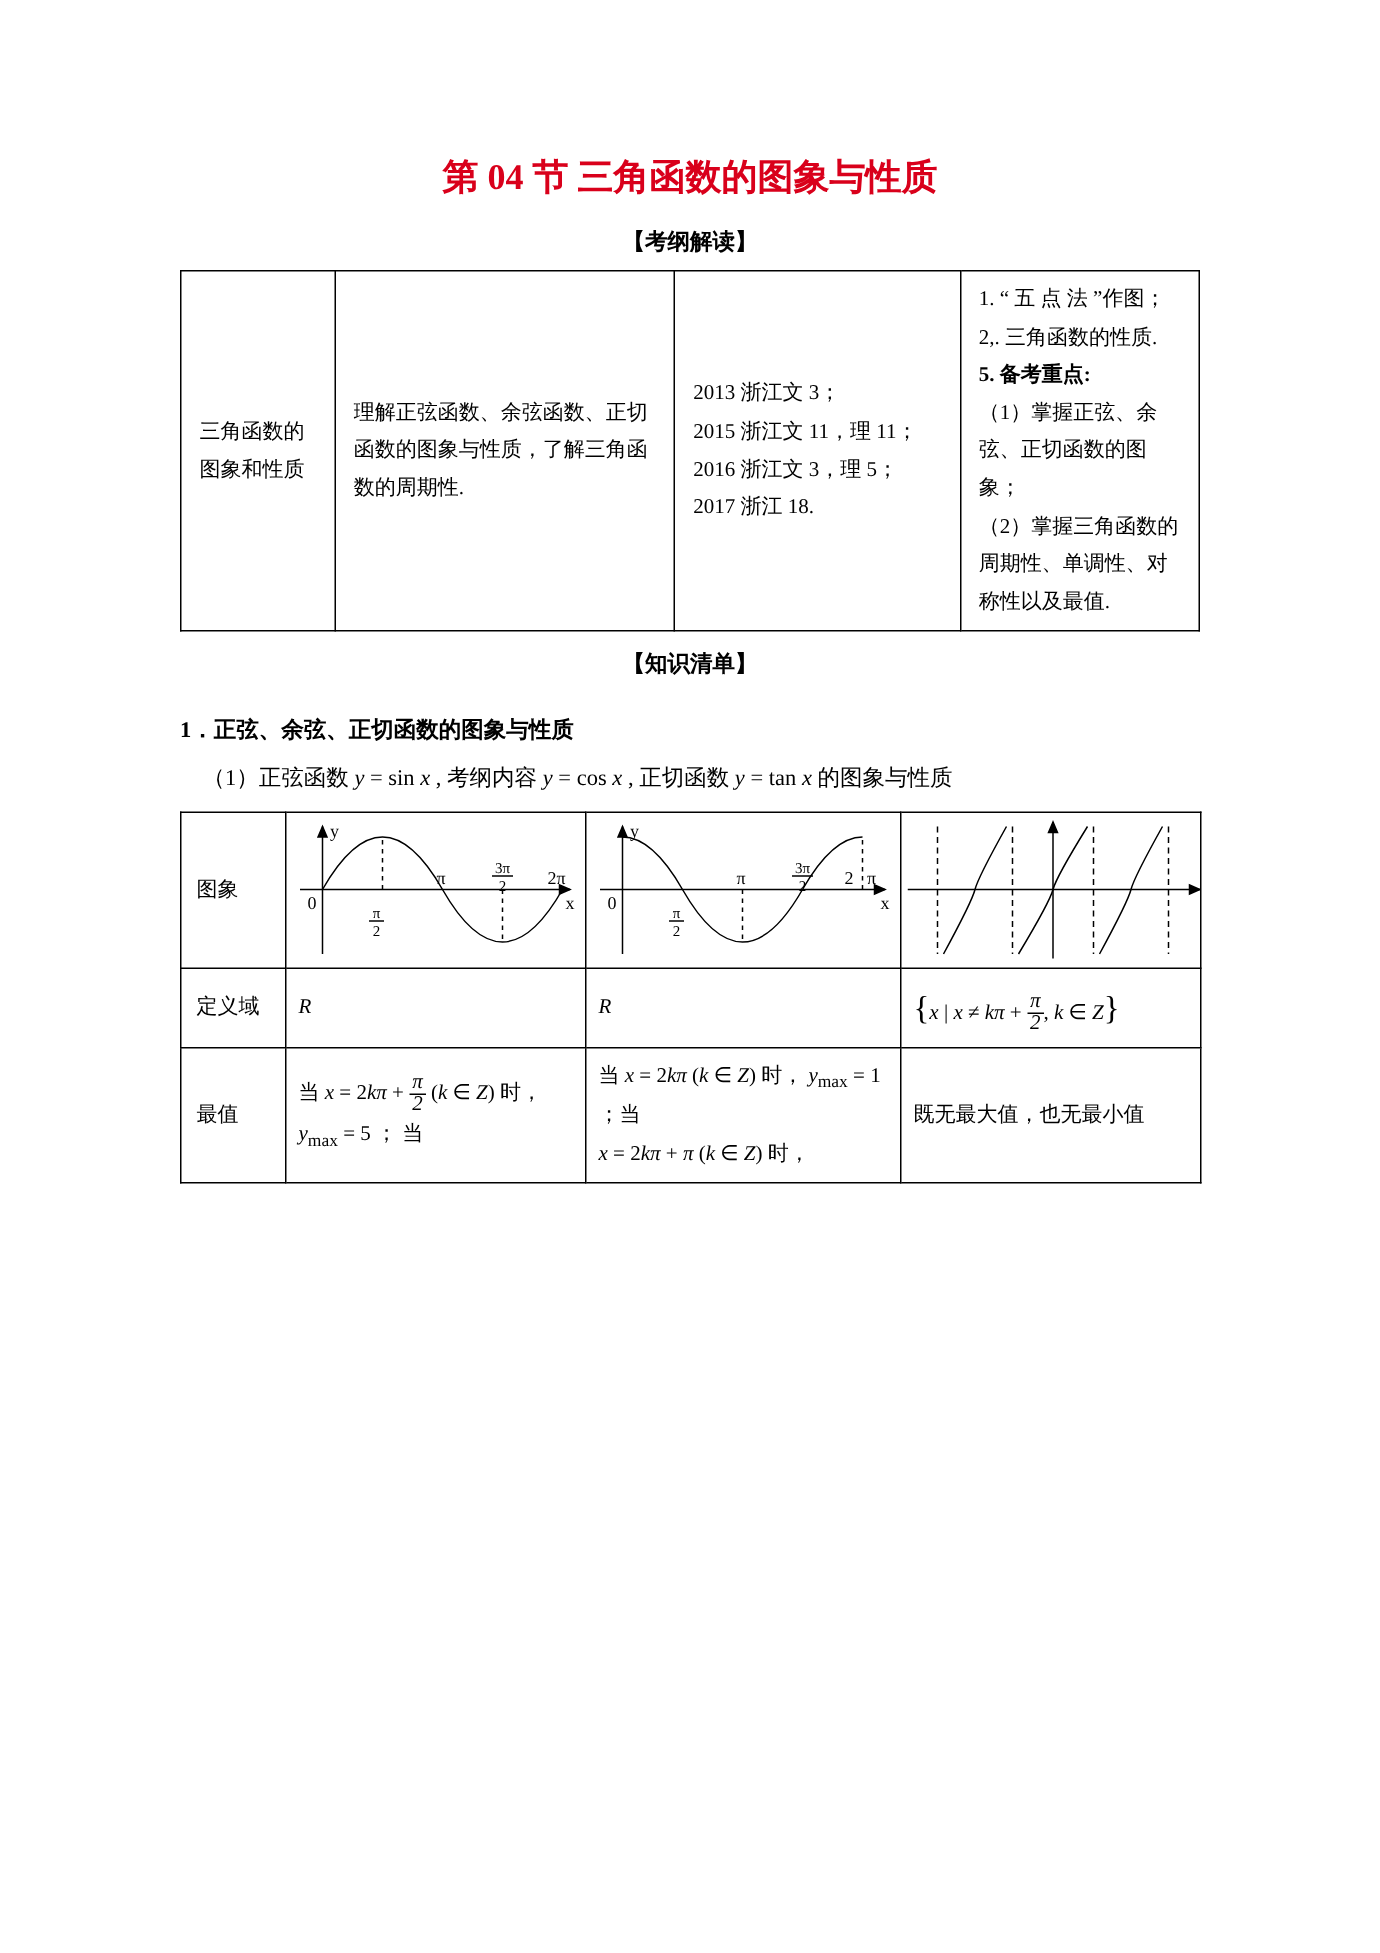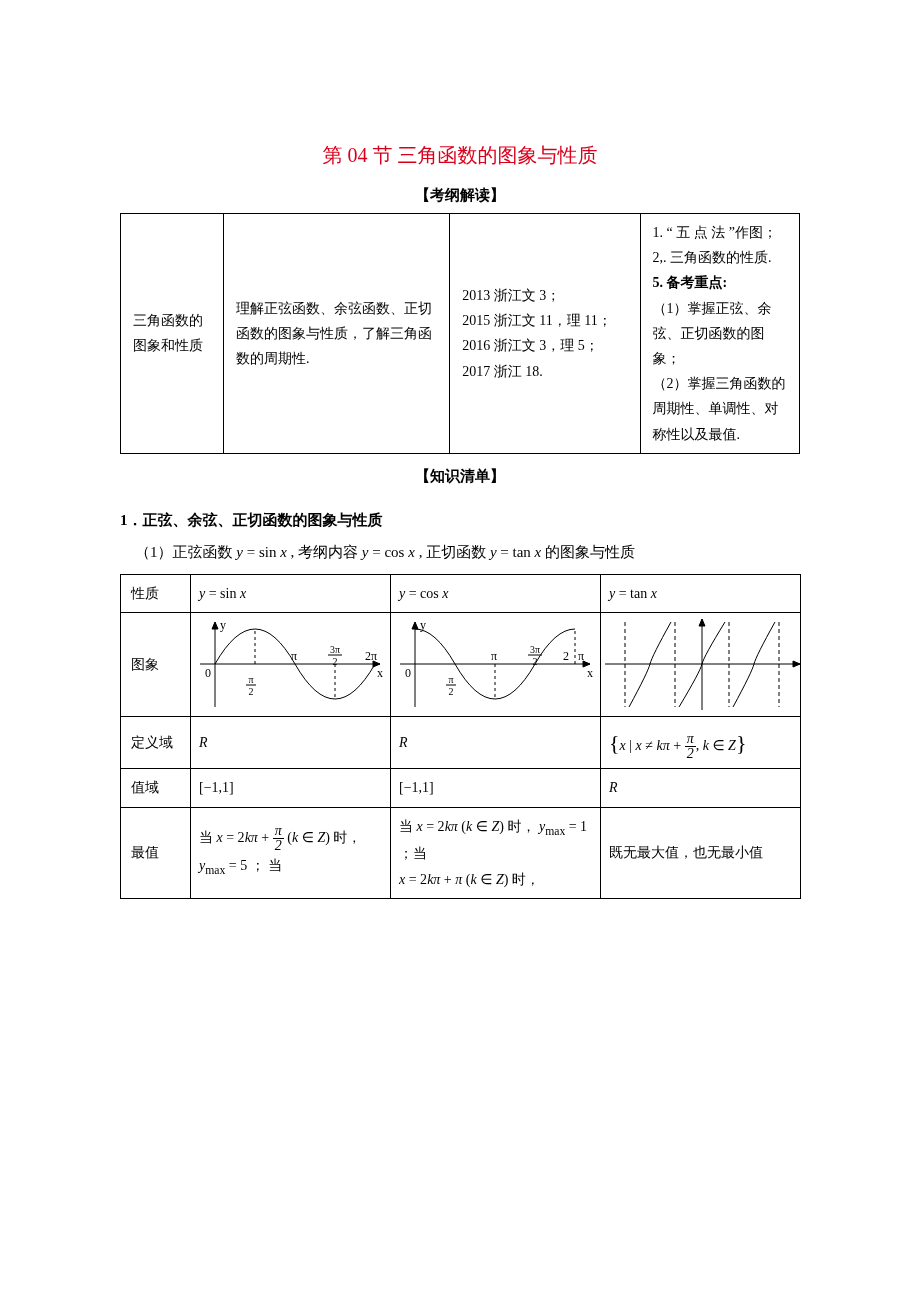--- a/index.html
+++ b/index.html
@@ -8,25 +8,24 @@
     line-height: 1.6;
     margin: 0;
     padding: 100px 120px 40px 120px;
     background: #fff;
     color: #000;
     width: 920px;
     box-sizing: border-box;
   }
   .title {
     color: #d9001b;
-    font-weight: normal;
-    font-size: 20px;
+    font-weight: bold;
+    font-size: 24px;
     text-align: center;
     margin-bottom: 12px;
-    margin-top: 39px;
   }
   .section-head {
     font-weight: bold;
     text-align: center;
     margin: 6px 0;
   }
   .section-head2 {
     font-weight: bold;
     text-align: center;
     margin: 10px 0 20px 0;
@@ -124,26 +123,20 @@
 </div>
 
 <table class="tbl2">
   <colgroup>
       <col class="c1">
       <col class="c2">
       <col class="c3">
       <col class="c4">
     </colgroup>
   <tbody>
-      <tr>
-    <td class="rowlabel">性质</td>
-    <td><span class="math">y</span><span class="mathu"> = sin </span><span class="math">x</span></td>
-    <td><span class="math">y</span><span class="mathu"> = cos </span><span class="math">x</span></td>
-    <td><span class="math">y</span><span class="mathu"> = tan </span><span class="math">x</span></td>
-  </tr>
 
   <tr>
     <td class="rowlabel">图象</td>
     <td class="graph-cell">
       <svg width="195" height="95" viewBox="0 0 195 95">
         <g stroke="#000" fill="none" stroke-width="1">
           <line x1="5" y1="47" x2="185" y2="47"></line>
           <polygon points="185,47 178,44 178,50" fill="#000"></polygon>
           <line x1="20" y1="90" x2="20" y2="5"></line>
           <polygon points="20,5 17,12 23,12" fill="#000"></polygon>
@@ -215,26 +208,20 @@
 
   <tr>
     <td class="rowlabel">定义域</td>
     <td><span class="math">R</span></td>
     <td><span class="math">R</span></td>
     <td>
       <span class="mathu" style="font-size:22px;">{</span><span class="math">x</span><span class="mathu"> | </span><span class="math">x</span><span class="mathu"> ≠ </span><span class="math">kπ</span><span class="mathu"> + </span><span class="frac"><span class="num">π</span><span class="den">2</span></span><span class="mathu">, </span><span class="math">k</span><span class="mathu"> ∈ </span><span class="math">Z</span><span class="mathu" style="font-size:22px;">}</span>
     </td>
   </tr>
 
-  <tr>
-    <td class="rowlabel">值域</td>
-    <td><span class="mathu">[−1,1]</span></td>
-    <td><span class="mathu">[−1,1]</span></td>
-    <td><span class="math">R</span></td>
-  </tr>
 
   <tr>
     <td class="rowlabel">最值</td>
     <td>
       <span>当</span> <span class="math">x</span><span class="mathu"> = 2</span><span class="math">kπ</span><span class="mathu"> + </span><span class="frac"><span class="num">π</span><span class="den">2</span></span> <span class="mathu">(</span><span class="math">k</span><span class="mathu"> ∈ </span><span class="math">Z</span><span class="mathu">)</span> <span>时，</span><br>
       <span class="math">y</span><sub class="mathu">max</sub><span class="mathu"> = 5 ； 当</span>
     </td>
     <td>
       <span>当 </span><span class="math">x</span><span class="mathu"> = 2</span><span class="math">kπ</span> <span class="mathu">(</span><span class="math">k</span><span class="mathu"> ∈ </span><span class="math">Z</span><span class="mathu">)</span><span> 时，  </span><span class="math">y</span><sub class="mathu">max</sub><span class="mathu"> = 1 ；当</span><br>
       <span class="math">x</span><span class="mathu"> = 2</span><span class="math">kπ</span><span class="mathu"> + </span><span class="math">π</span> <span class="mathu">(</span><span class="math">k</span><span class="mathu"> ∈ </span><span class="math">Z</span><span class="mathu">)</span><span> 时，</span>

